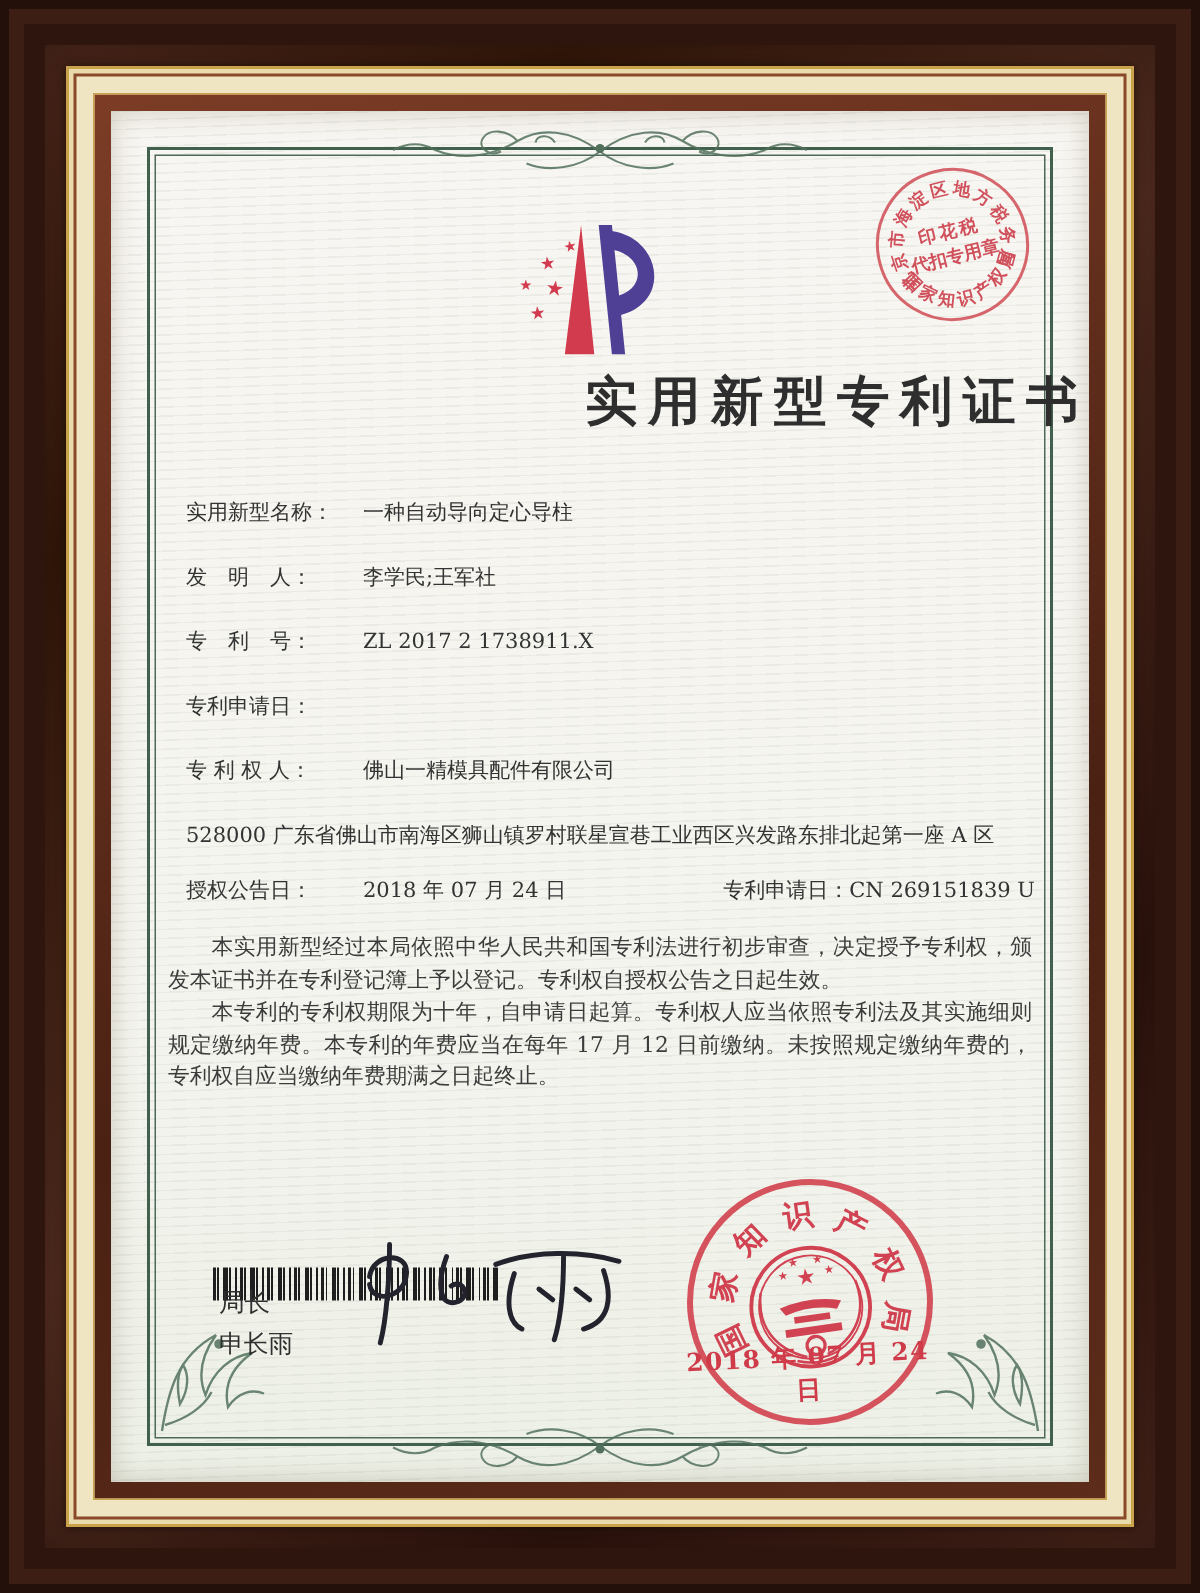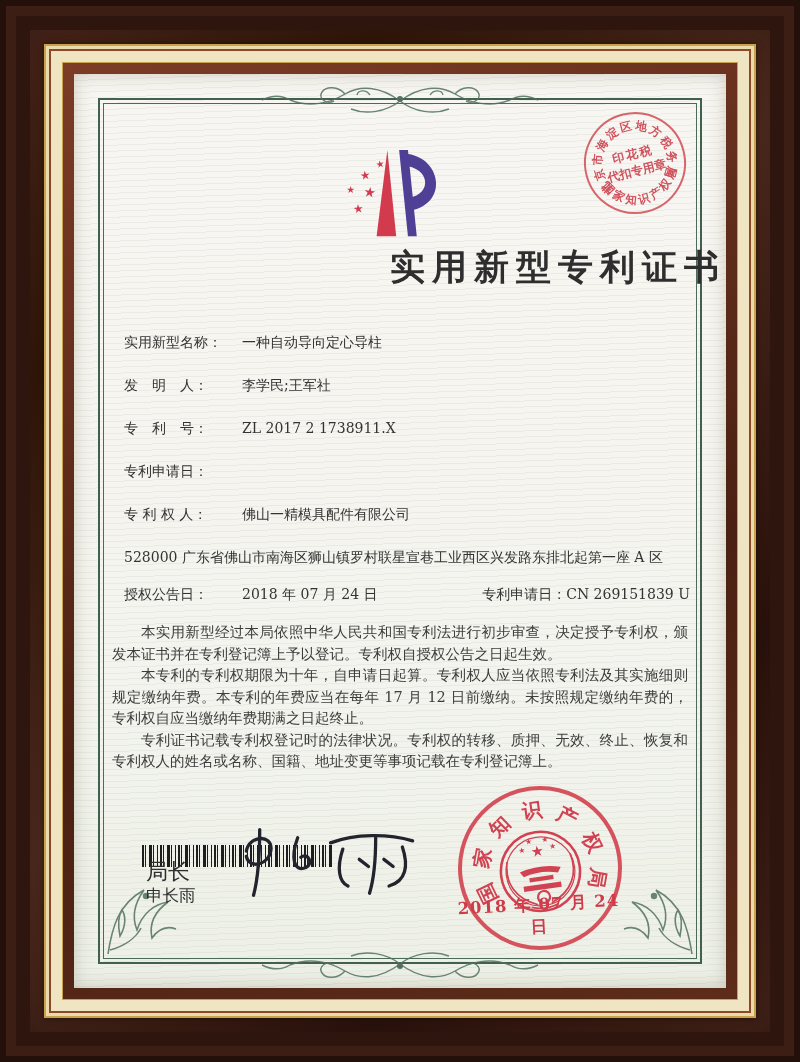--- a/index.html
+++ b/index.html
@@ -57,21 +57,21 @@
     text-align:justify;color:#3c3c3c;}
 
   
   .barcode{position:absolute;left:68px;top:771px;width:190px;height:22px;
     background:repeating-linear-gradient(90deg,
       #1e1e1e 0 2px, rgba(0,0,0,0) 2px 3px,
       #1e1e1e 3px 4px, rgba(0,0,0,0) 4px 7px,
       #1e1e1e 7px 10px, rgba(0,0,0,0) 10px 11px,
       #1e1e1e 11px 12px, rgba(0,0,0,0) 12px 15px,
       #1e1e1e 15px 16px, rgba(0,0,0,0) 16px 18px);}
-  .signer-title{position:absolute;left:72px;top:783px;font-size:22px;color:#2f2f2f;
+  .signer-title{position:absolute;left:72px;top:783px;font-size:17px;color:#2f2f2f;
     font-family:"DejaVu Sans","Liberation Sans",sans-serif;}
   .signer-name{position:absolute;left:72px;top:811px;font-size:16.5px;color:#2f2f2f;
     font-family:"DejaVu Sans","Liberation Sans",sans-serif;text-align:right;}
   .signature{position:absolute;left:158px;top:748px;width:195px;height:88px;}
 
   
   .seal{position:absolute;border-radius:50%;}
   .seal span{white-space:pre;}
   .top-seal{left:510px;top:38px;width:98px;height:98px;
     border:2.5px solid rgba(205,62,72,.85);transform:rotate(-14deg);
@@ -221,21 +221,20 @@
       <span class="f-label">授权公告日：</span>
       <span class="f-value">2018 年 07 月 24 日</span>
       <span class="f-label g-no-label">专利申请日：</span>
       <span class="f-value">CN 269151839 U</span>
     </div>
   </div>
 
   <div class="paras">
     <p>本实用新型经过本局依照中华人民共和国专利法进行初步审查，决定授予专利权，颁发本证书并在专利登记簿上予以登记。专利权自授权公告之日起生效。</p>
     <p>本专利的专利权期限为十年，自申请日起算。专利权人应当依照专利法及其实施细则规定缴纳年费。本专利的年费应当在每年 17 月 12 日前缴纳。未按照规定缴纳年费的，专利权自应当缴纳年费期满之日起终止。</p>
-    <p>专利证书记载专利权登记时的法律状况。专利权的转移、质押、无效、终止、恢复和专利权人的姓名或名称、国籍、地址变更等事项记载在专利登记簿上。</p>
   </div>
 
   <div class="barcode"></div>
   <div class="signer-title">局长</div>
   <div class="signer-name">申长雨</div>
 
   <svg class="signature" viewBox="0 0 190 85">
     <g stroke="#23232e" stroke-width="3.2" fill="none" stroke-linecap="round" stroke-linejoin="round">
       <path d="M14,28 C16,13 39,11 38,26 C37,42 16,46 14,33"></path>
       <path d="M27,7 C27,28 25,56 21,71"></path>

